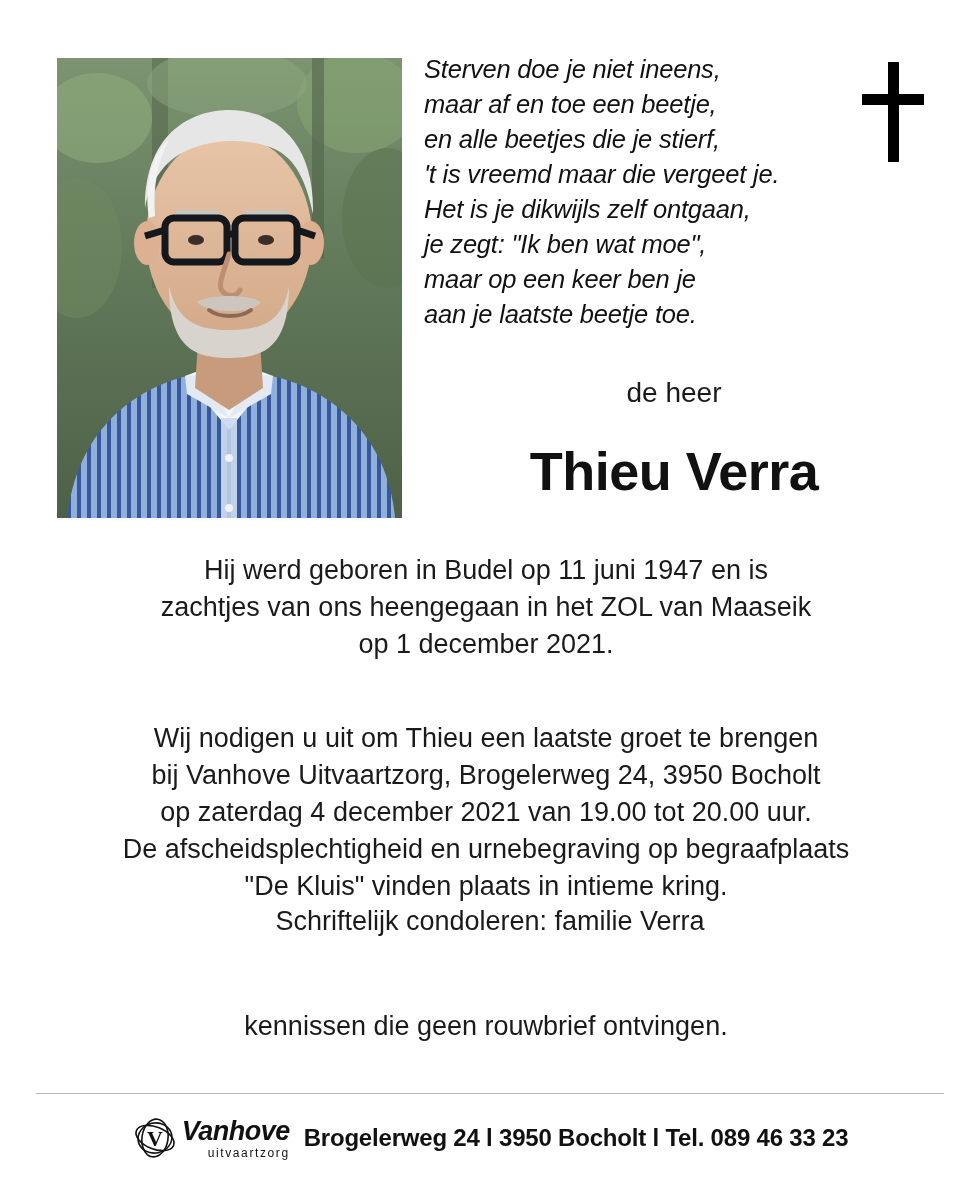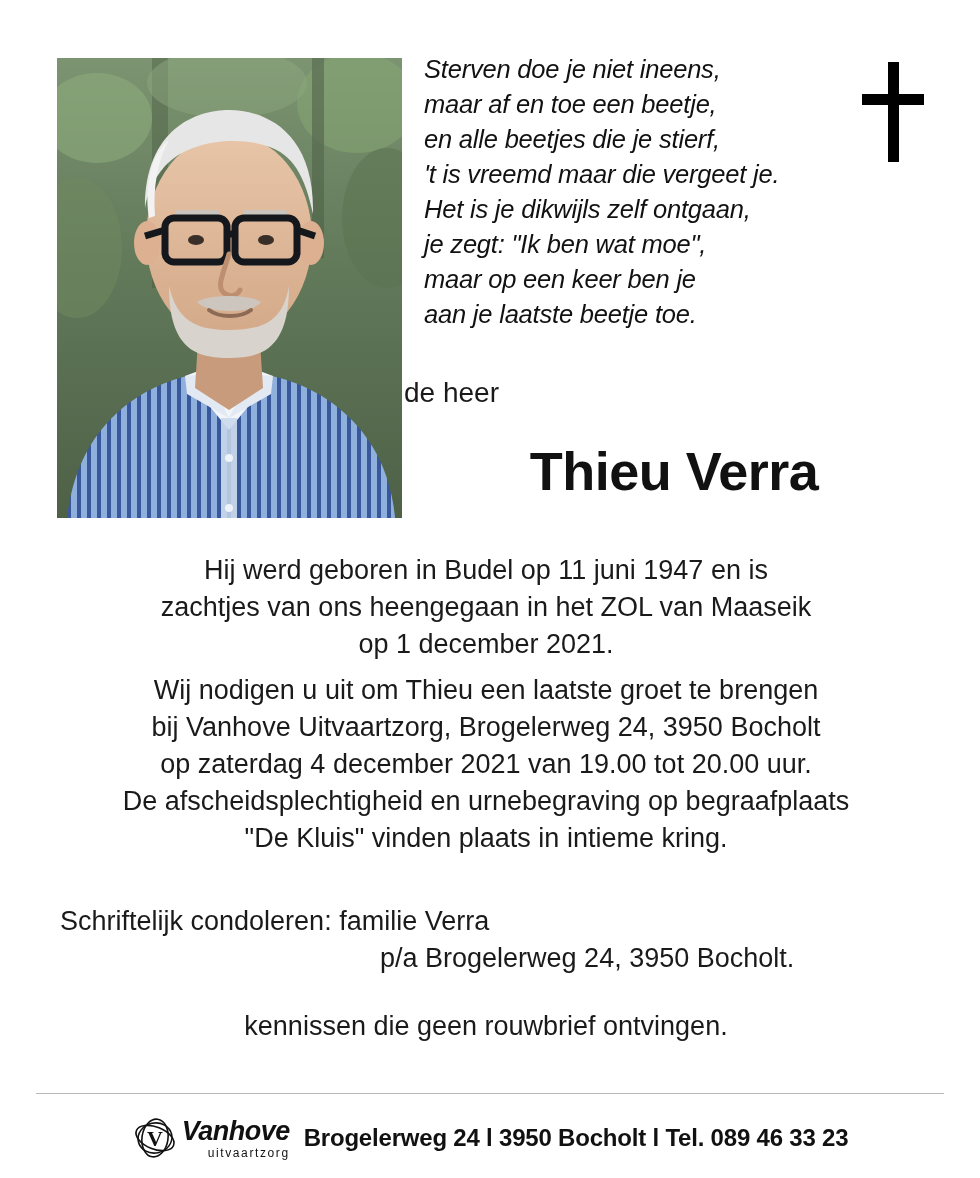--- a/index.html
+++ b/index.html
@@ -80,20 +80,21 @@
     color: #111;
     letter-spacing: -0.2px;
   }
   .poem div { white-space: pre; }
 
   .salutation {
     position: absolute;
     left: 404px;
     top: 377px;
     width: 540px;
+    text-align: center;
     font-size: 28px;
     color: #1a1a1a;
   }
 
   .name {
     position: absolute;
     left: 404px;
     top: 440px;
     width: 540px;
     text-align: center;
@@ -108,24 +109,24 @@
     position: absolute;
     width: 972px;
     text-align: center;
     font-size: 27px;
     line-height: 37px;
     color: #1a1a1a;
   }
   .block div { white-space: pre; }
 
   .b-birth { top: 552px; }
-  .b-invite { top: 672px; }
+  .b-invite { top: 720px; }
   .b-condole {
     top: 903px;
-    text-align: left;
+    text-align: center;
     left: 0;
     padding-left: 60px;
     width: 920px;
     box-sizing: border-box;
   }
   .b-condole .indent { padding-left: 320px; }
   .b-note { top: 1008px; }
 
   .divider {
     position: absolute;
@@ -295,21 +296,20 @@
   <div class="block b-invite">
     <div>Wij nodigen u uit om Thieu een laatste groet te brengen</div>
     <div>bij Vanhove Uitvaartzorg, Brogelerweg 24, 3950 Bocholt</div>
     <div>op zaterdag 4 december 2021 van 19.00 tot 20.00 uur.</div>
     <div>De afscheidsplechtigheid en urnebegraving op begraafplaats</div>
     <div>"De Kluis" vinden plaats in intieme kring.</div>
   </div>
 
   <div class="block b-condole">
     <div>Schriftelijk condoleren: familie Verra</div>
-    <div class="indent">p/a Brogelerweg 24, 3950 Bocholt.</div>
   </div>
 
   <div class="block b-note">
     <div>kennissen die geen rouwbrief ontvingen.</div>
   </div>
 
   <div class="divider"></div>
 
   <div class="footer">
     <div class="logo">

